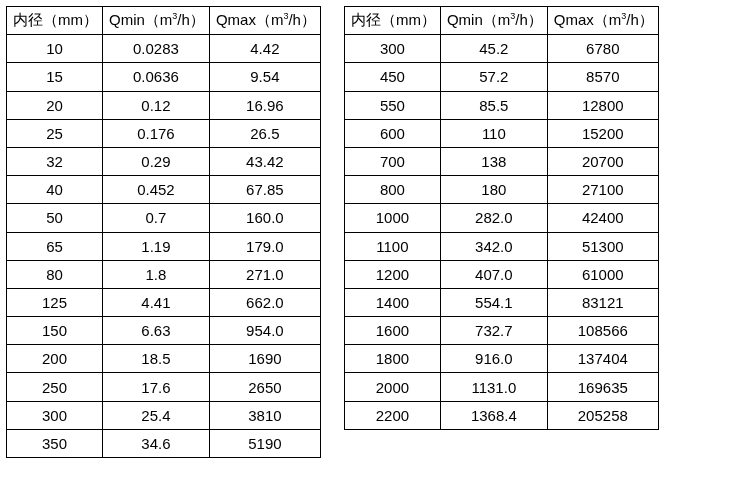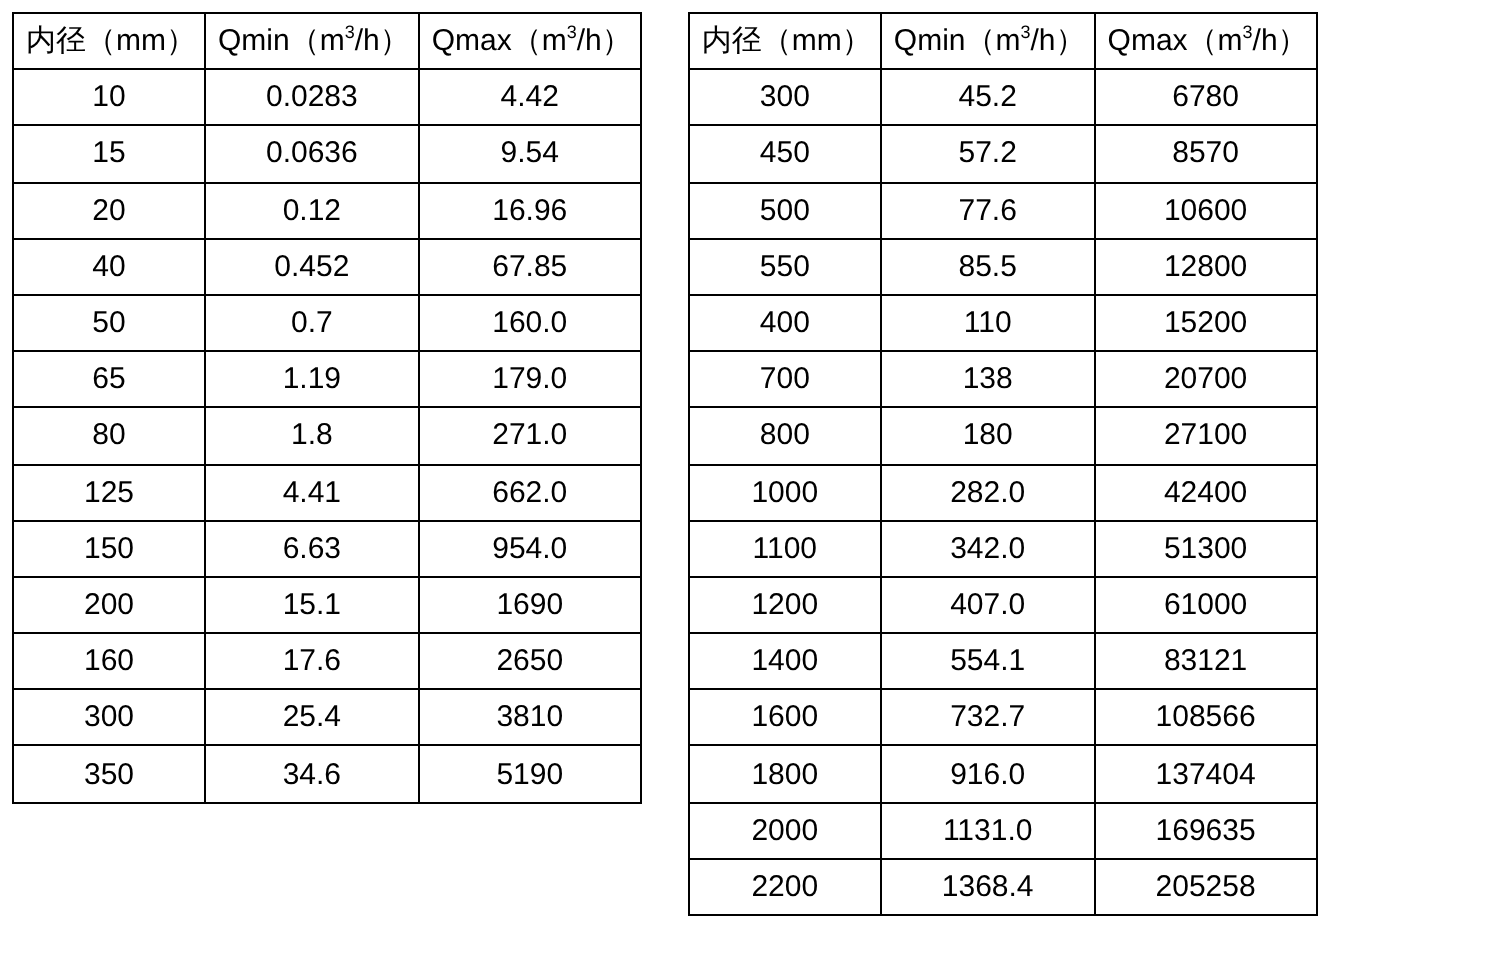--- a/index.html
+++ b/index.html
@@ -79,20 +79,30 @@
           <td>15</td>
           <td>0.0636</td>
           <td>9.54</td>
         </tr>
         <tr>
           <td>20</td>
           <td>0.12</td>
           <td>16.96</td>
         </tr>
         <tr>
+          <td>25</td>
+          <td>0.176</td>
+          <td>26.5</td>
+        </tr>
+        <tr>
+          <td>32</td>
+          <td>0.29</td>
+          <td>43.42</td>
+        </tr>
+        <tr>
           <td>40</td>
           <td>0.452</td>
           <td>67.85</td>
         </tr>
         <tr>
           <td>50</td>
           <td>0.7</td>
           <td>160.0</td>
         </tr>
         <tr>
@@ -110,25 +120,25 @@
           <td>4.41</td>
           <td>662.0</td>
         </tr>
         <tr>
           <td>150</td>
           <td>6.63</td>
           <td>954.0</td>
         </tr>
         <tr>
           <td>200</td>
-          <td>15.1</td>
+          <td>18.5</td>
           <td>1690</td>
         </tr>
         <tr>
-          <td>160</td>
+          <td>250</td>
           <td>17.6</td>
           <td>2650</td>
         </tr>
         <tr>
           <td>300</td>
           <td>25.4</td>
           <td>3810</td>
         </tr>
         <tr>
           <td>350</td>
@@ -156,31 +166,26 @@
           <td>300</td>
           <td>45.2</td>
           <td>6780</td>
         </tr>
         <tr>
           <td>450</td>
           <td>57.2</td>
           <td>8570</td>
         </tr>
         <tr>
-          <td>500</td>
-          <td>77.6</td>
-          <td>10600</td>
-        </tr>
-        <tr>
           <td>550</td>
           <td>85.5</td>
           <td>12800</td>
         </tr>
         <tr>
-          <td>400</td>
+          <td>600</td>
           <td>110</td>
           <td>15200</td>
         </tr>
         <tr>
           <td>700</td>
           <td>138</td>
           <td>20700</td>
         </tr>
         <tr>
           <td>800</td>

